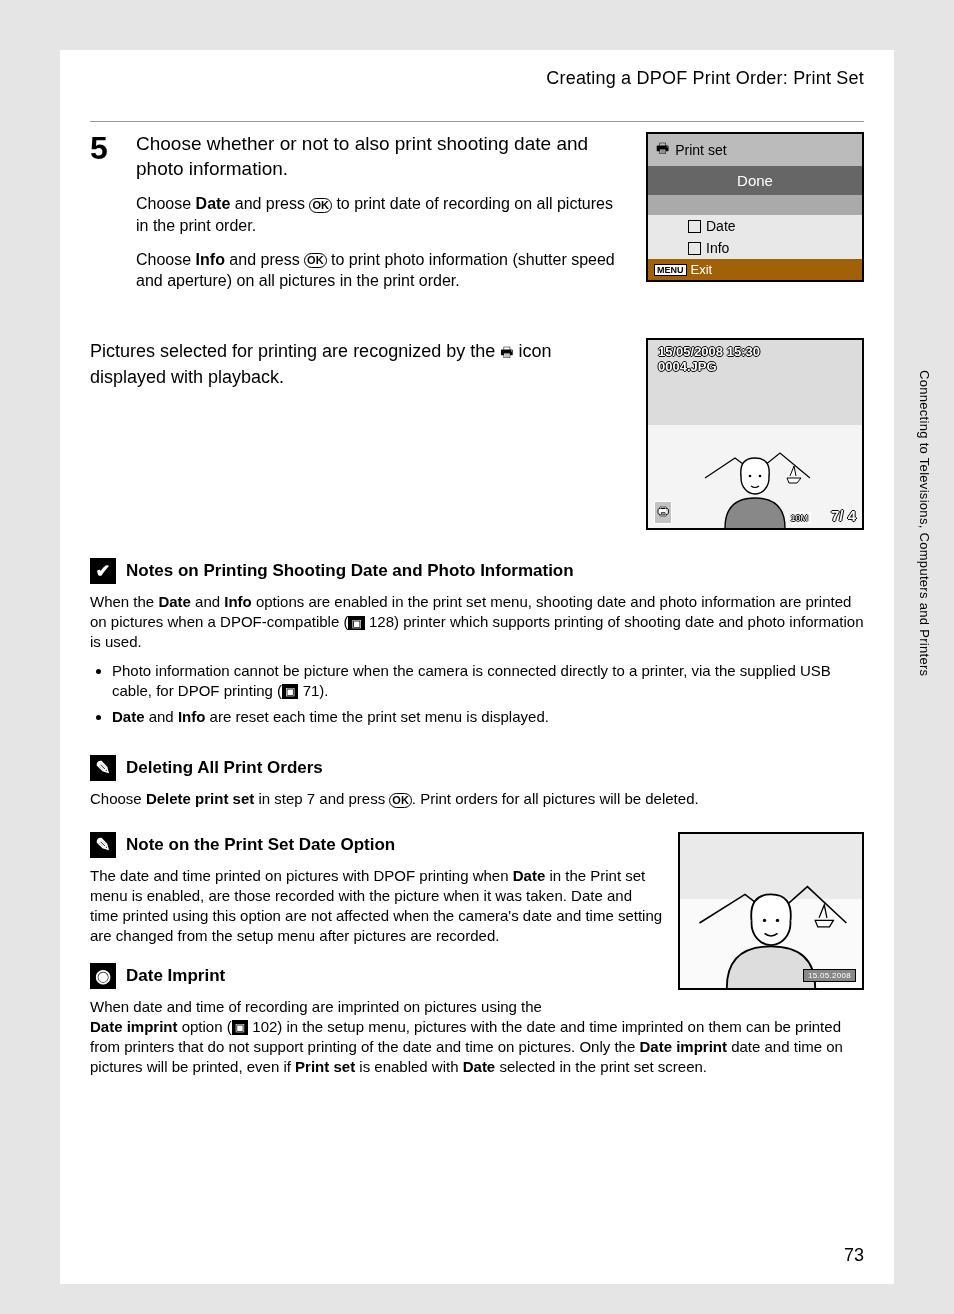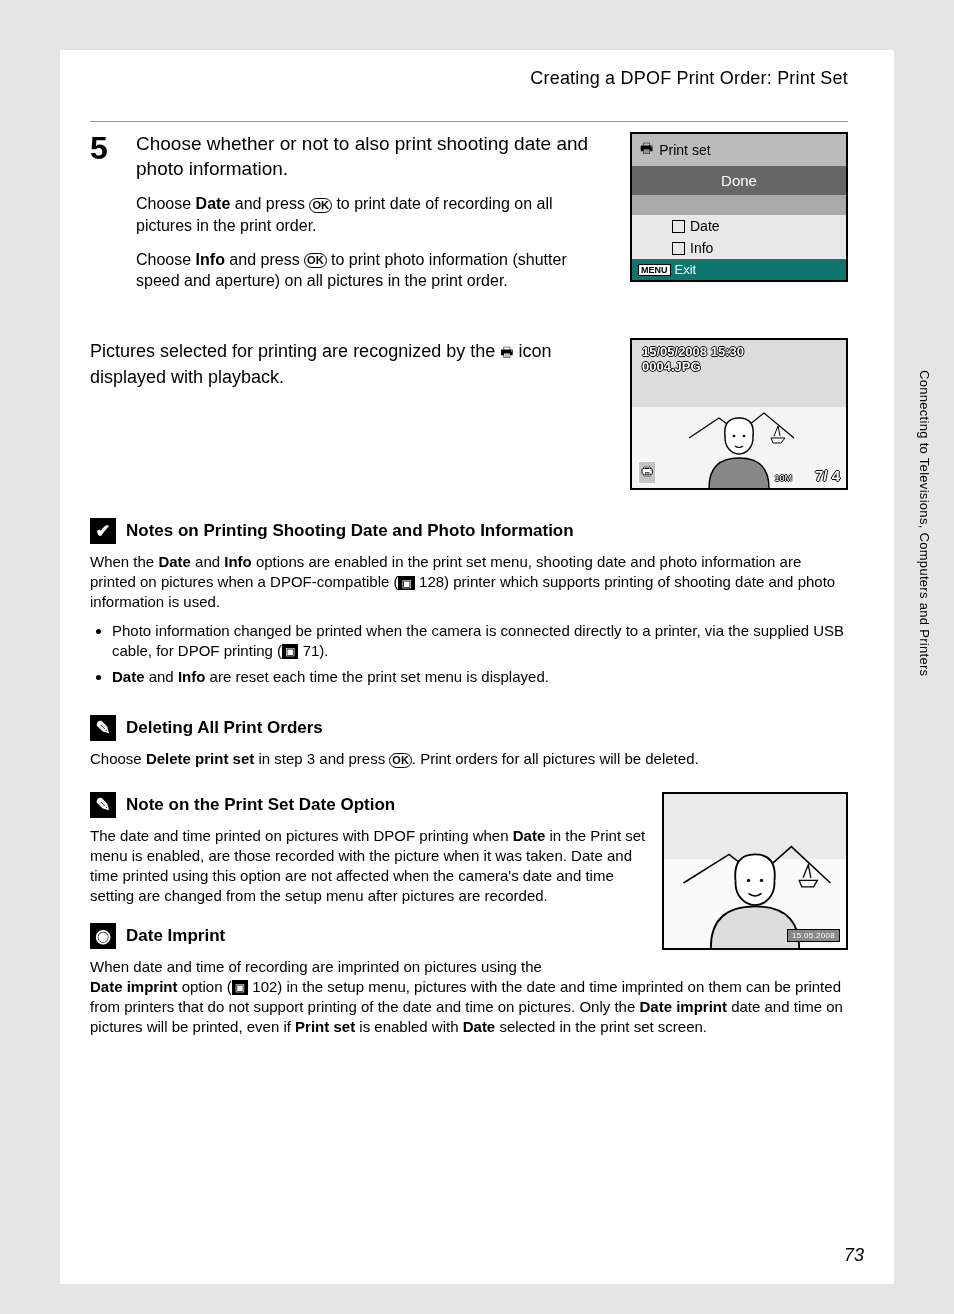--- a/index.html
+++ b/index.html
@@ -11,21 +11,21 @@
     height: 1314px;
     position: relative;
   }
   .page {
     background: #fff;
     position: absolute;
     left: 60px;
     top: 50px;
     right: 60px;
     bottom: 30px;
-    padding: 18px 46px 20px 30px;
+    padding: 18px 30px 20px 30px;
   }
   .section-title {
     text-align: right;
     font-size: 18px;
     margin-bottom: 32px;
     letter-spacing: 0.2px;
   }
   .hr { border-top: 1px solid #999; margin-bottom: 10px; }
   .step { display: flex; gap: 18px; margin-bottom: 8px; }
   .step-num {
@@ -73,21 +73,21 @@
   }
   .lcd1-row::before {
     content: '';
     width: 11px; height: 11px;
     border: 1.5px solid #000;
     display: block;
     position: absolute;
     left: 40px;
   }
   .lcd1-exit {
-    background: #0f766e;
+    background: #a16207;
     padding: 3px 6px;
     display: flex;
     align-items: center;
     gap: 4px;
     font-size: 13px;
     color: #fff;
   }
   .menu-box {
     background: #fff;
     color: #000;
@@ -97,21 +97,21 @@
     padding: 0 2px;
   }
 
   .playback-row { display: flex; gap: 14px; margin-bottom: 28px; }
   .playback-row .step-para { margin-bottom: 0; font-size: 18px; line-height: 1.45; }
   .pb-text { flex: 1; }
 
   
   .lcd2 {
     width: 218px;
-    height: 152px;
+    height: 192px;
     border: 2px solid #000;
     position: relative;
     background: linear-gradient(#dcdcdc 0 45%, #f4f4f4 45% 100%);
     overflow: hidden;
   }
   .lcd2 .ts {
     position: absolute;
     top: 4px; left: 10px;
     font-size: 13px;
     font-weight: bold;
@@ -203,21 +203,20 @@
     width: 22px;
     height: 60px;
     background: #bbb;
   }
 
   .page-number {
     position: absolute;
     right: 30px;
     bottom: 18px;
     font-size: 18px;
-    font-style: italic;
   }
 
   
   .ok-btn {
     display: inline-block;
     border: 1.8px solid #000;
     border-radius: 10px;
     font-size: 11px;
     font-weight: bold;
     padding: 0 2px;
@@ -328,35 +327,35 @@
 
   <div class="note-heading">
     <div class="icon-box">✔</div>
     <div class="nh-text">Notes on Printing Shooting Date and Photo Information</div>
   </div>
   <div class="note-body">
     <span>When the </span><span class="bold">Date</span><span> and </span><span class="bold">Info</span><span> options are enabled in the print set menu, shooting date and photo information are printed on pictures when a DPOF-compatible (</span><span class="ref-icon">▣</span><span> 128) printer which supports printing of shooting date and photo information is used.</span>
   </div>
   <ul class="bullet-list">
     <li>
-      <span>Photo information changed be printed when the camera is connected directly to a printer, via the supplied USB cable, for DPOF printing (</span><span class="ref-icon">▣</span><span> 71).</span>
+      <span>Photo information cannot be picture when the camera is connected directly to a printer, via the supplied USB cable, for DPOF printing (</span><span class="ref-icon">▣</span><span> 71).</span>
     </li>
     <li>
       <span class="bold">Date</span><span> and </span><span class="bold">Info</span><span> are reset each time the print set menu is displayed.</span>
     </li>
   </ul>
 
   <div class="section-gap"></div>
 
   <div class="note-heading">
     <div class="icon-box">✎</div>
     <div class="nh-text">Deleting All Print Orders</div>
   </div>
   <div class="note-body">
-    <span>Choose </span><span class="bold">Delete print set</span><span> in step 3 and press </span><span class="ok-btn">OK</span><span>. Print orders for all pictures will be deleted.</span>
+    <span>Choose </span><span class="bold">Delete print set</span><span> in step 7 and press </span><span class="ok-btn">OK</span><span>. Print orders for all pictures will be deleted.</span>
   </div>
 
   <div style="height:14px;"></div>
 
   <div class="date-opt-block">
     <div class="txtcol">
       <div class="note-heading">
         <div class="icon-box">✎</div>
         <div class="nh-text">Note on the Print Set Date Option</div>
       </div>

